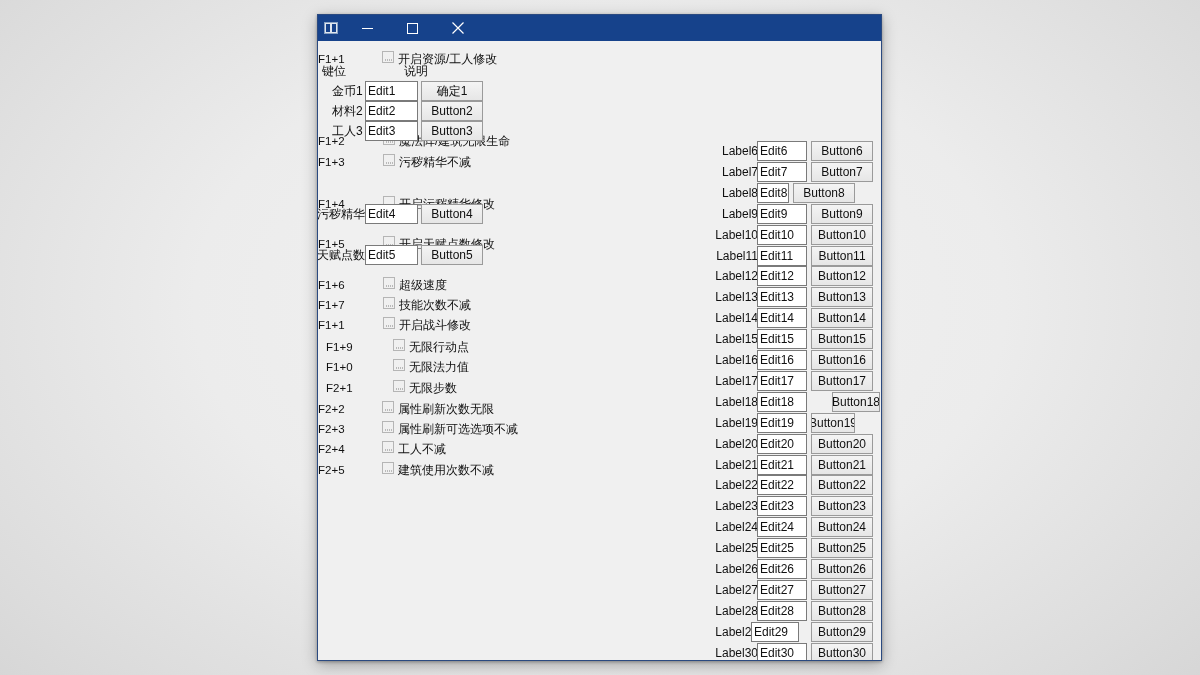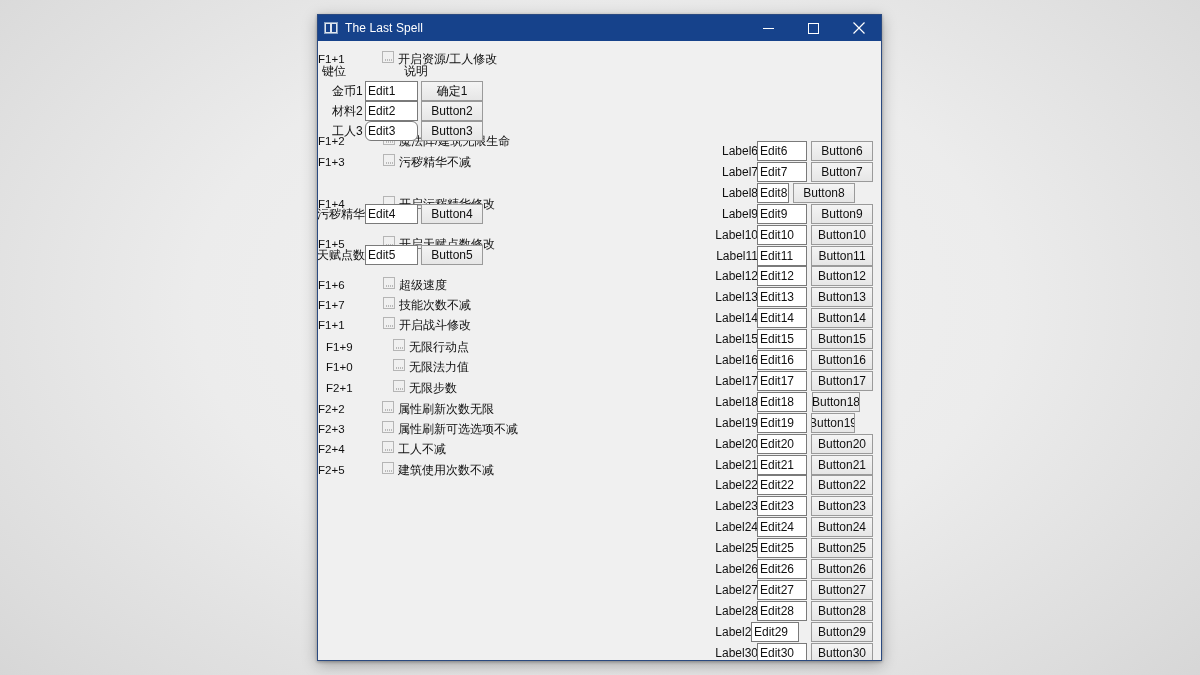--- a/index.html
+++ b/index.html
@@ -124,21 +124,20 @@
     overflow: hidden;
   }
 </style>
 </head>
 <body>
 
 <div id="app-window">
 
   <div id="title-bar">
     <div id="app-icon"></div>
-    <div id="title-text">The Last Spell</div>
     <div class="win-btn">
       <svg width="11" height="11" viewBox="0 0 11 11">
         <rect x="0" y="5" width="11" height="1" fill="#ffffff"></rect>
       </svg>
     </div>
     <div class="win-btn">
       <svg width="11" height="11" viewBox="0 0 11 11">
         <rect x="0.5" y="0.5" width="10" height="10" fill="none" stroke="#ffffff" stroke-width="1"></rect>
       </svg>
     </div>
@@ -200,21 +199,21 @@
         <div class="lbl keylbl" style="left:0px;top:422px;">F2+5</div>
         <div class="cbx" style="left:64px;top:421px;"></div>
         <div class="lbl" style="left:80px;top:422px;">建筑使用次数不减</div>
         <div class="lbl" style="left:14px;top:43px;">金币1</div>
         <div class="edit" style="left:47px;top:40px;width:53px;">Edit1</div>
         <div class="btn" style="left:103px;top:40px;width:62px;">确定1</div>
         <div class="lbl" style="left:14px;top:63px;">材料2</div>
         <div class="edit" style="left:47px;top:60px;width:53px;">Edit2</div>
         <div class="btn" style="left:103px;top:60px;width:62px;">Button2</div>
         <div class="lbl" style="left:14px;top:83px;">工人3</div>
-        <div class="edit" style="left:47px;top:80px;width:53px;border-radius:6px;">Edit3</div>
+        <div class="edit" style="left:47px;top:80px;width:53px;">Edit3</div>
         <div class="btn" style="left:103px;top:80px;width:62px;">Button3</div>
         <div class="lbl" style="left:-1px;top:166px;">污秽精华4</div>
         <div class="edit" style="left:47px;top:163px;width:53px;">Edit4</div>
         <div class="btn" style="left:103px;top:163px;width:62px;">Button4</div>
         <div class="lbl" style="left:-1px;top:207px;">天赋点数5</div>
         <div class="edit" style="left:47px;top:204px;width:53px;">Edit5</div>
         <div class="btn" style="left:103px;top:204px;width:62px;">Button5</div>
         <div class="lbl" style="left:396px;top:103px;width:44px;text-align:right;">Label6</div>
         <div class="edit" style="left:439px;top:100px;width:50px;">Edit6</div>
         <div class="btn" style="left:493px;top:100px;width:62px;">Button6</div>
@@ -246,21 +245,21 @@
         <div class="edit" style="left:439px;top:288px;width:50px;">Edit15</div>
         <div class="btn" style="left:493px;top:288px;width:62px;">Button15</div>
         <div class="lbl" style="left:396px;top:312px;width:44px;text-align:right;">Label16</div>
         <div class="edit" style="left:439px;top:309px;width:50px;">Edit16</div>
         <div class="btn" style="left:493px;top:309px;width:62px;">Button16</div>
         <div class="lbl" style="left:396px;top:333px;width:44px;text-align:right;">Label17</div>
         <div class="edit" style="left:439px;top:330px;width:50px;">Edit17</div>
         <div class="btn" style="left:493px;top:330px;width:62px;">Button17</div>
         <div class="lbl" style="left:396px;top:354px;width:44px;text-align:right;">Label18</div>
         <div class="edit" style="left:439px;top:351px;width:50px;">Edit18</div>
-        <div class="btn" style="left:494px;top:351px;width:48px;">Button18</div>
+        <div class="btn" style="left:514px;top:351px;width:48px;">Button18</div>
         <div class="lbl" style="left:396px;top:375px;width:44px;text-align:right;">Label19</div>
         <div class="edit" style="left:439px;top:372px;width:50px;">Edit19</div>
         <div class="btn" style="left:493px;top:372px;width:44px;">Button19</div>
         <div class="lbl" style="left:396px;top:396px;width:44px;text-align:right;">Label20</div>
         <div class="edit" style="left:439px;top:393px;width:50px;">Edit20</div>
         <div class="btn" style="left:493px;top:393px;width:62px;">Button20</div>
         <div class="lbl" style="left:396px;top:417px;width:44px;text-align:right;">Label21</div>
         <div class="edit" style="left:439px;top:414px;width:50px;">Edit21</div>
         <div class="btn" style="left:493px;top:414px;width:62px;">Button21</div>
         <div class="lbl" style="left:396px;top:437px;width:44px;text-align:right;">Label22</div>

